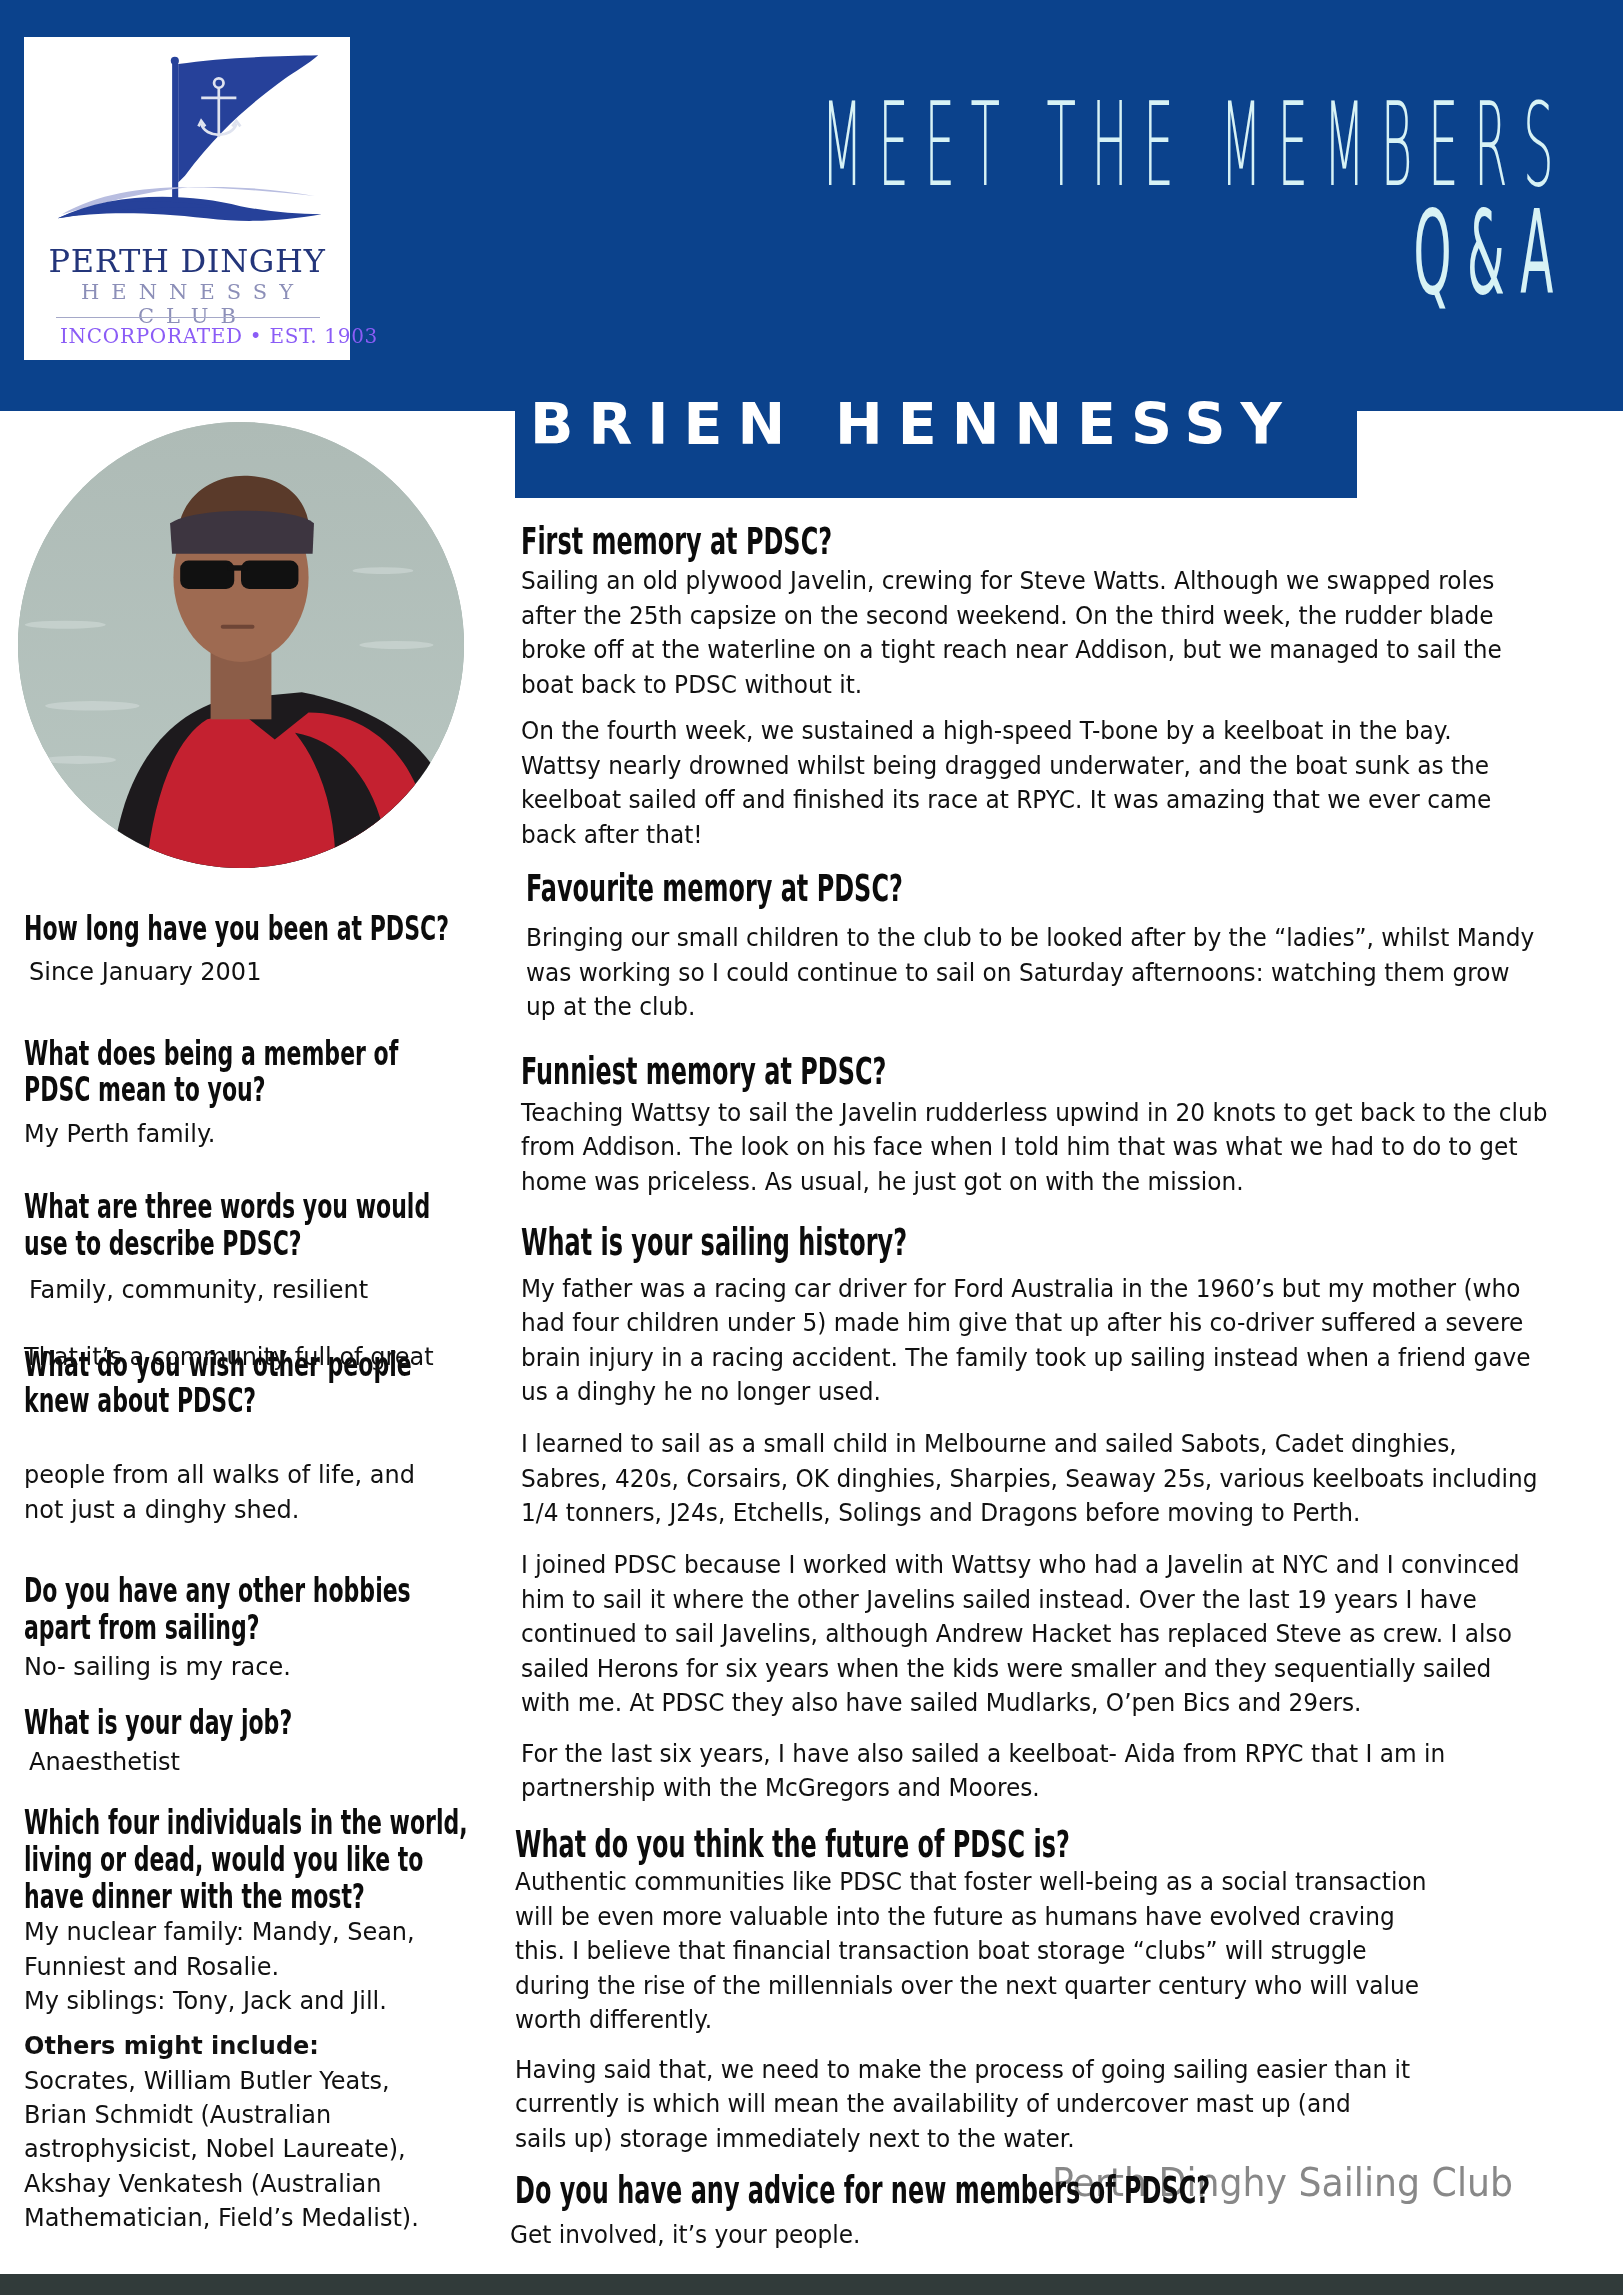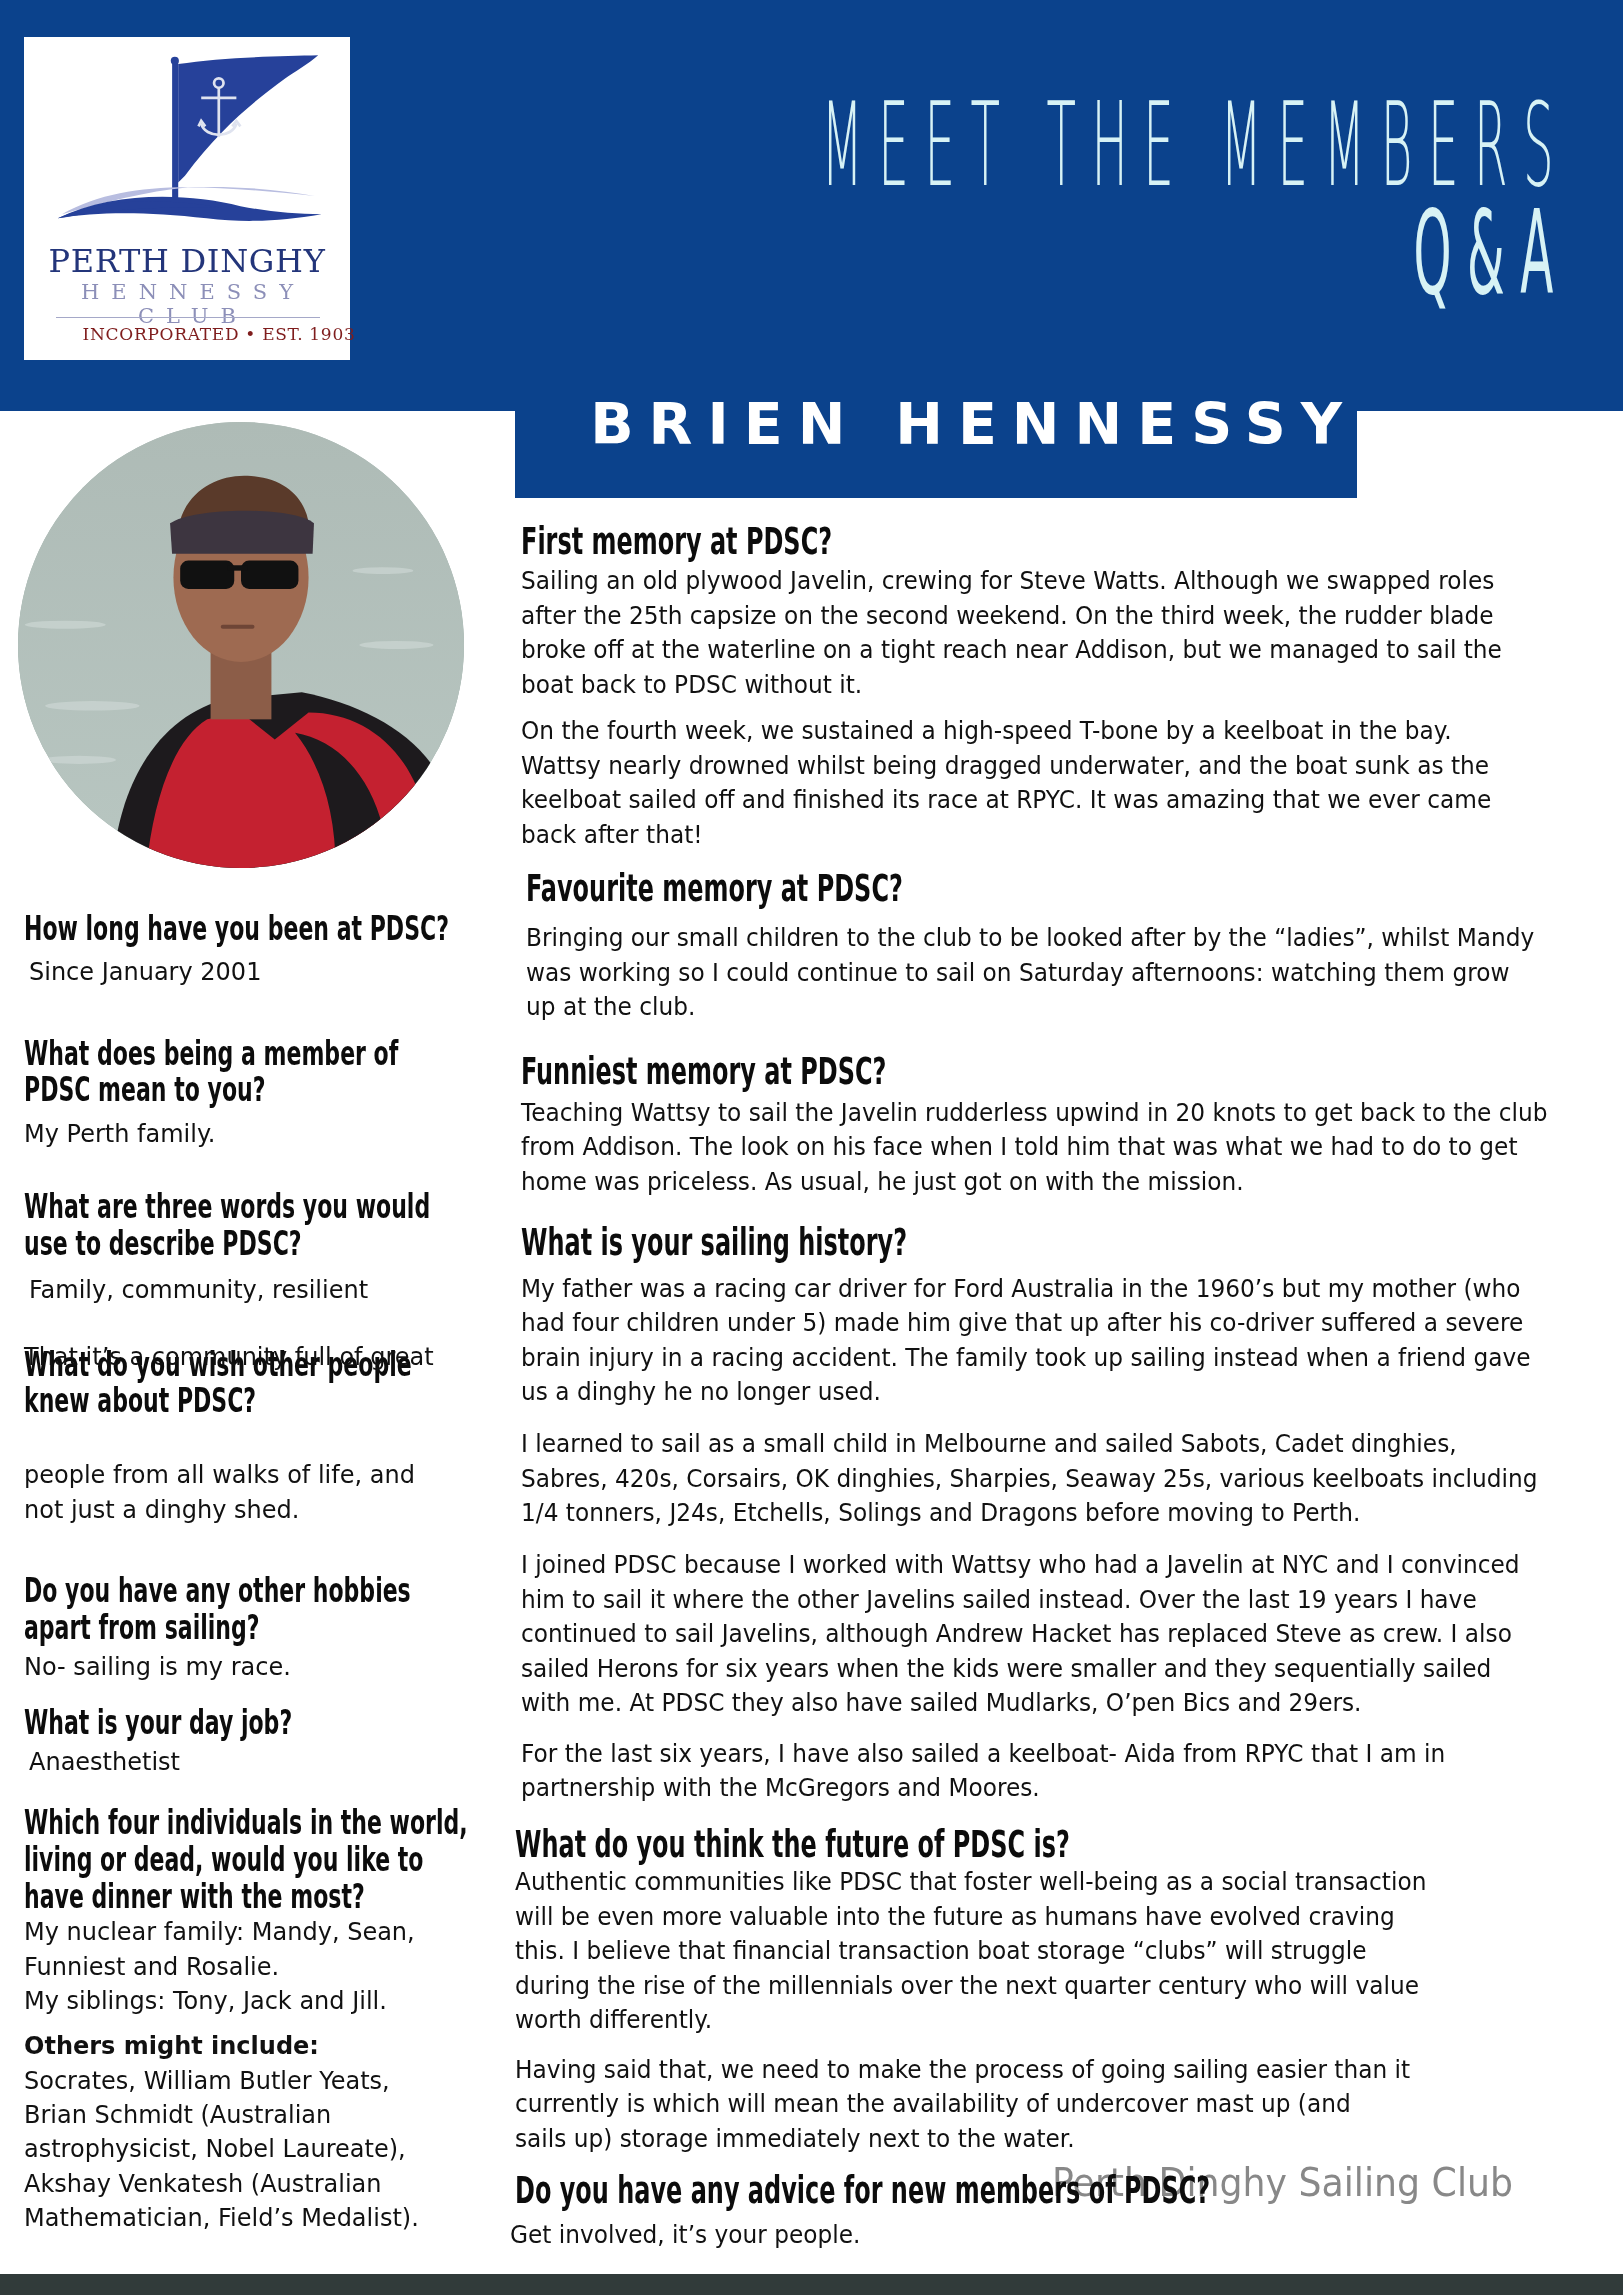--- a/index.html
+++ b/index.html
@@ -5,27 +5,27 @@
   * { margin: 0; padding: 0; box-sizing: border-box; }
   html, body { width: 1623px; height: 2295px; background: #ffffff; overflow: hidden; }
   body { position: relative; font-family: "DejaVu Sans", sans-serif; color: #111; }
 
   .header-band { position: absolute; left: 0; top: 0; width: 1623px; height: 411px; background: #0b428c; }
   .logo-box { position: absolute; left: 24px; top: 37px; width: 326px; height: 323px; background: #fff; }
   .logo-box svg { position: absolute; left: 0; top: 0; }
   .logo-text-1 { position: absolute; left: 0; width: 326px; top: 205px; text-align: center; font-family: "DejaVu Serif", serif; font-size: 32px; color: #23357a; letter-spacing: 0.7px; }
   .logo-text-2 { position: absolute; left: 0; width: 326px; top: 243px; text-align: center; font-family: "DejaVu Serif", serif; font-size: 21px; color: #8c8fb8; letter-spacing: 12px; padding-left: 12px; }
   .logo-rule { position: absolute; left: 32px; width: 264px; top: 280px; height: 1.4px; background: #a5a8c8; }
-  .logo-text-3 { position: absolute; left: 0; width: 390px; top: 287px; text-align: center; font-family: "DejaVu Serif", serif; font-size: 17px; color: #7f1d1d; letter-spacing: 0.7px; }
+  .logo-text-3 { position: absolute; left: 0; width: 390px; top: 287px; text-align: center; font-family: "DejaVu Serif", serif; font-size: 20px; color: #8b5cf6; letter-spacing: 0.7px; }
 
   .title-main { position: absolute; right: 54px; top: 88px; font-family: "DejaVu Sans", sans-serif; font-weight: 300; font-size: 115px; line-height: 115px; color: #d7f2f5; letter-spacing: 37px; transform: scaleX(0.42); transform-origin: right top; white-space: nowrap; }
   .title-qa { position: absolute; right: 54px; top: 196px; font-family: "DejaVu Sans", sans-serif; font-size: 115px; line-height: 115px; color: #d7f2f5; letter-spacing: 37px; transform: scaleX(0.42); transform-origin: right top; white-space: nowrap; }
 
   .name-band { position: absolute; left: 515px; top: 379px; width: 842px; height: 119px; background: #0b428c; }
-  .name-text { position: absolute; left: 0; width: 100%; top: 12px; text-align: right; font-family: "DejaVu Sans", sans-serif; font-weight: bold; font-size: 57px; color: #ffffff; letter-spacing: 15px; }
+  .name-text { position: absolute; left: 0; width: 100%; top: 12px; text-align: left; font-family: "DejaVu Sans", sans-serif; font-weight: bold; font-size: 57px; color: #ffffff; letter-spacing: 15px; padding-left: 15px; }
 
   .photo { position: absolute; left: 18px; top: 422px; width: 446px; height: 446px; border-radius: 50%; overflow: hidden; background: radial-gradient(ellipse at 50% 30%, #b9c6c2 0%, #9fb1ab 60%, #8da39c 100%); }
 
   .lh { position: absolute; font-family: "DejaVu Sans Condensed", "DejaVu Sans", sans-serif; font-weight: bold; color: #0c0c0c; transform: scaleX(0.72); transform-origin: left top; white-space: nowrap; }
   .la { position: absolute; font-family: "DejaVu Sans", sans-serif; color: #111; white-space: nowrap; }
 
   .left-q { font-size: 34px; line-height: 37px; }
   .left-a { font-size: 24px; line-height: 34px; }
 
   .rq { font-size: 37px; line-height: 39px; }

